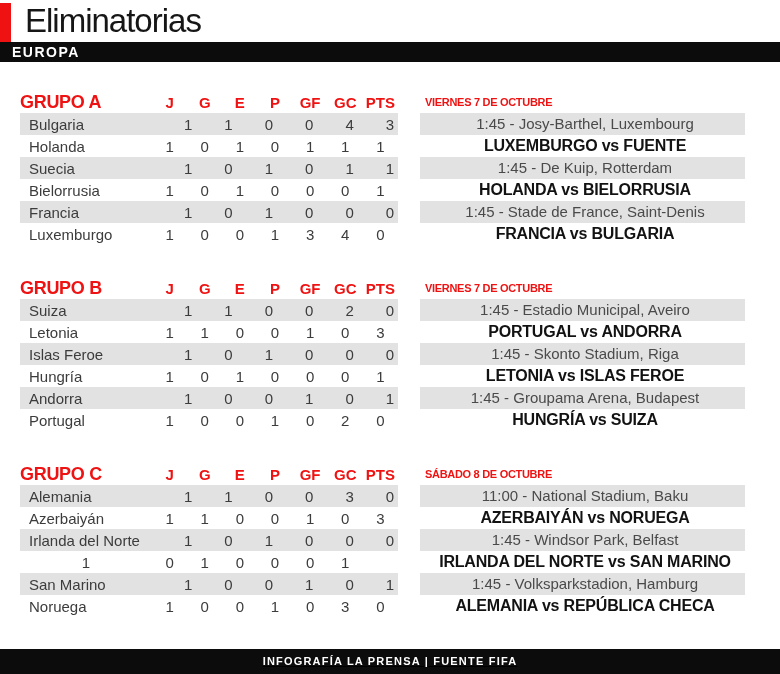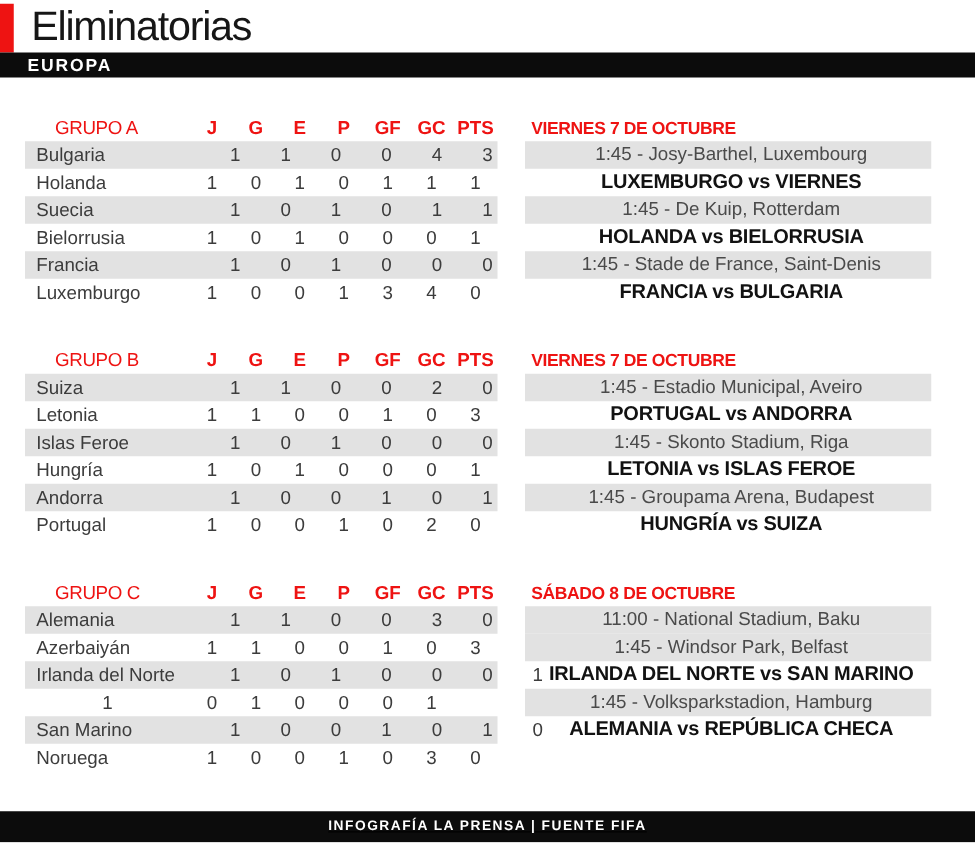--- a/index.html
+++ b/index.html
@@ -8,38 +8,38 @@
     font-family:"Liberation Sans", sans-serif; overflow:hidden;
     -webkit-font-smoothing:antialiased;
   }
   
   .brand-block { position:absolute; left:0; top:3px; width:11px; height:39px;
     background:var(--accent_red,#ee1312); }
   .page-title { position:absolute; left:25px; top:0; height:42px; line-height:42px;
     font-size:33px; font-weight:400; letter-spacing:-1px; color:#161616; }
   .region-bar { position:absolute; left:0; top:42px; width:780px; height:20px;
     background:var(--bar_black,#0c0c0c); }
-  .region-label { margin-left:22px; color:#ffffff; font-size:14px; font-weight:700;
+  .region-label { margin-left:12px; color:#ffffff; font-size:14px; font-weight:700;
     letter-spacing:1.5px; line-height:20px; }
   
   .section { position:absolute; left:0; width:780px; height:153px; }
   .sec-a { top:92px; } .sec-b { top:278px; } .sec-c { top:464px; }
   .standings { position:absolute; left:20px; top:0; width:378px; }
   .thead, .trow { display:grid; grid-template-columns:132px repeat(7,1fr); align-items:center; }
   .thead { height:21px; }
-  .group-name { color:var(--accent_red,#e9191c); font-weight:400; font-size:15px; letter-spacing:-0.3px;margin-left:24px; }
+  .group-name { color:var(--accent_red,#e9191c); font-weight:700; font-size:18px; letter-spacing:-0.3px; }
   .col-h { color:var(--accent_red,#e9191c); font-weight:700; font-size:15px; text-align:center; }
   .trow { height:22px; font-size:15px; color:var(--text_dark,#3c3c3c); }
   .trow.alt { background:var(--row_gray,#e2e2e2);gap:32px; }
   .tname { padding-left:9px; white-space:nowrap; overflow:hidden; }
   .tcell { text-align:center; }
   
   .sched { position:absolute; left:420px; top:0; width:325px; }
   .sched-date { height:21px; line-height:21px; padding-left:5px; box-sizing:border-box;
-    color:var(--accent_red,#e9191c); font-weight:700; font-size:14px; letter-spacing:-0.3px; }
+    color:var(--accent_red,#e9191c); font-weight:700; font-size:11px; letter-spacing:-0.3px; }
   .sr { height:22px; line-height:22px; padding-left:5px; box-sizing:border-box; white-space:nowrap;text-align:center; }
   .sr.venue { background:var(--row_gray,#e2e2e2); color:#4a4a4a; font-size:15px; }
   .sr.match { color:var(--match_black,#121212); font-weight:700; font-size:16px; letter-spacing:-0.2px; }
   
   .footer-bar { position:absolute; left:0; top:649px; width:780px; height:25px;
     background:var(--bar_black,#0c0c0c);text-decoration:underline; }
   .footer-credit { display:block; text-align:center; color:#ffffff; font-size:11px;
     font-weight:700; letter-spacing:1.2px; line-height:25px; }
 </style>
 </head>
@@ -122,21 +122,21 @@
         <div class="tcell">0</div>
         <div class="tcell">1</div>
         <div class="tcell">3</div>
         <div class="tcell">4</div>
         <div class="tcell">0</div>
       </div>
     </div>
     <div class="sched">
       <div class="sched-date">VIERNES 7 DE OCTUBRE</div>
       <div class="sr venue">1:45 - Josy-Barthel, Luxembourg</div>
-      <div class="sr match">LUXEMBURGO vs VIERNES</div>
+      <div class="sr match">LUXEMBURGO vs FUENTE</div>
       <div class="sr venue">1:45 - De Kuip, Rotterdam</div>
       <div class="sr match">HOLANDA vs BIELORRUSIA</div>
       <div class="sr venue">1:45 - Stade de France, Saint-Denis</div>
       <div class="sr match">FRANCIA vs BULGARIA</div>
     </div>
   </div>
 
   <div class="section sec-b">
     <div class="standings">
       <div class="thead">
@@ -289,20 +289,21 @@
         <div class="tcell">0</div>
         <div class="tcell">1</div>
         <div class="tcell">0</div>
         <div class="tcell">3</div>
         <div class="tcell">0</div>
       </div>
     </div>
     <div class="sched">
       <div class="sched-date">SÁBADO 8 DE OCTUBRE</div>
       <div class="sr venue">11:00 - National Stadium, Baku</div>
+      <div class="sr match">AZERBAIYÁN vs NORUEGA</div>
       <div class="sr venue">1:45 - Windsor Park, Belfast</div>
       <div class="sr match">IRLANDA DEL NORTE vs SAN MARINO</div>
       <div class="sr venue">1:45 - Volksparkstadion, Hamburg</div>
       <div class="sr match">ALEMANIA vs REPÚBLICA CHECA</div>
     </div>
   </div>
 
   <div class="footer-bar">
     <span class="footer-credit">INFOGRAFÍA LA PRENSA | FUENTE FIFA</span>
   </div>

